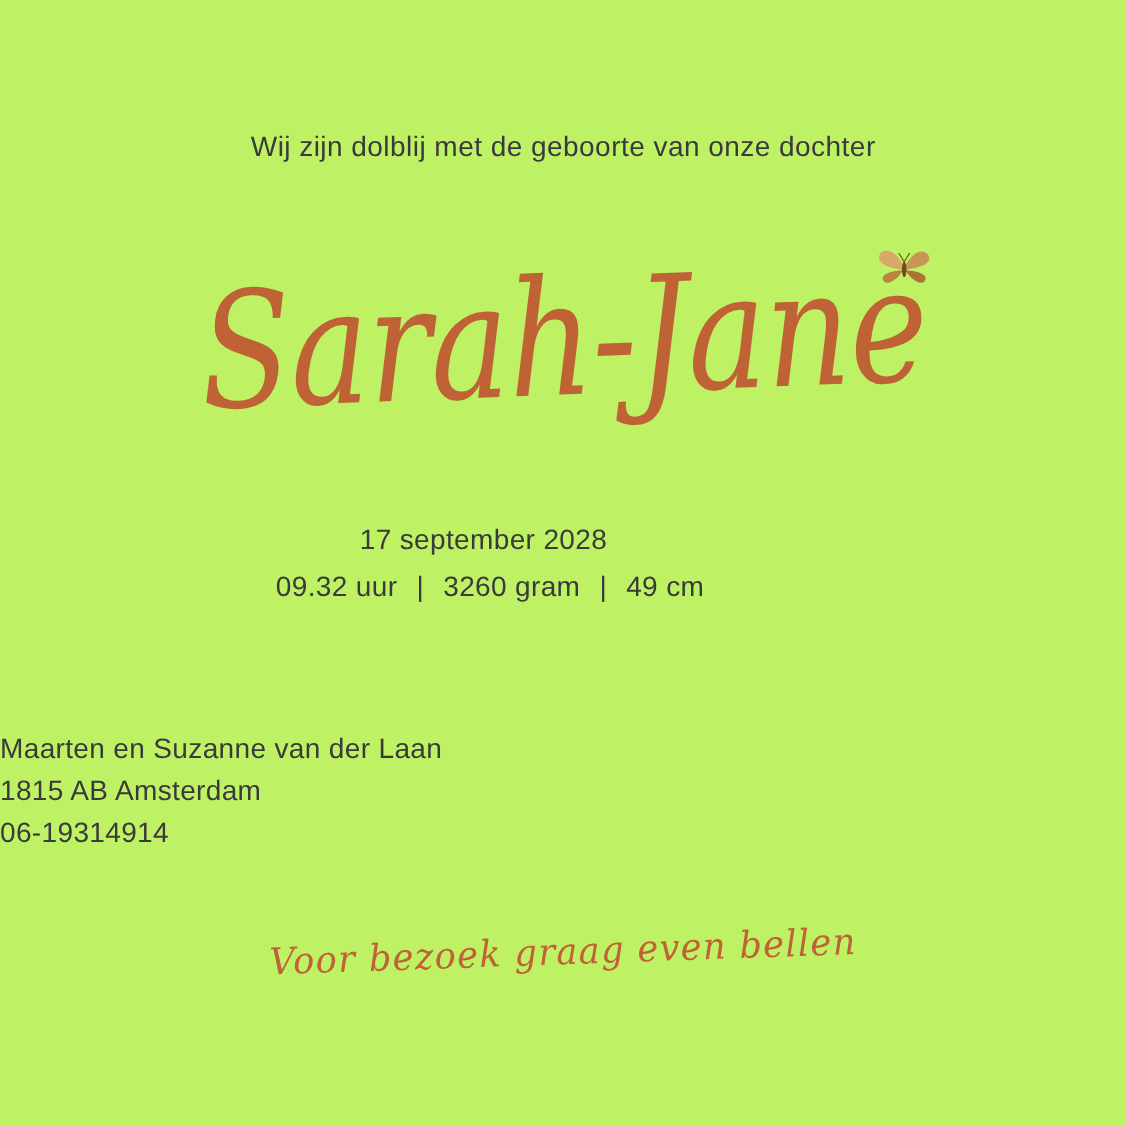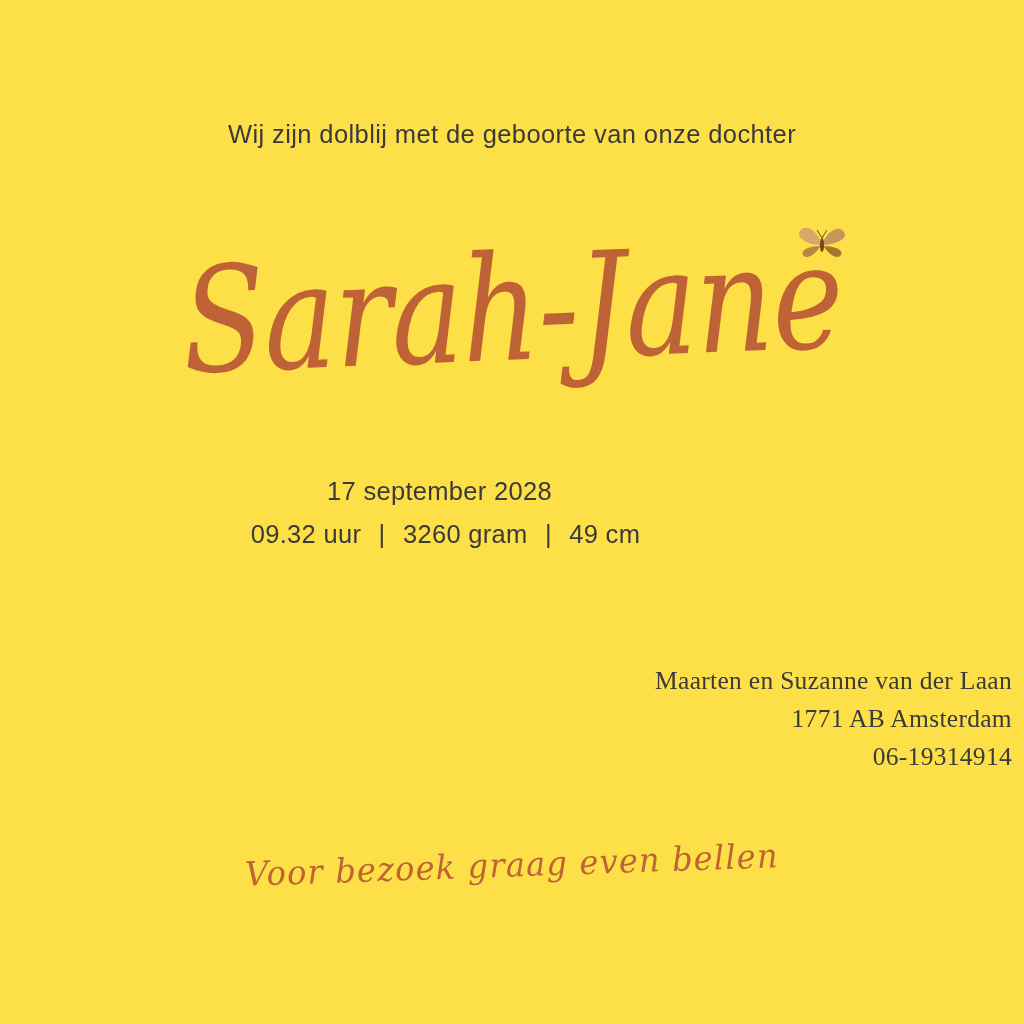--- a/index.html
+++ b/index.html
@@ -13,21 +13,21 @@
     font-family: "Liberation Sans", sans-serif;
     color: #3b3b3b;
     overflow: hidden;
   }
 
   .card {
     position: relative;
     width: 1024px;
     height: 1024px;
     box-sizing: border-box;
-    background: #fde047;
+    background: #bef264;
   }
 
   
   .intro {
     position: absolute;
     top: 120px;
     left: 0;
     width: 1024px;
     text-align: center;
     font-size: 25.5px;
@@ -95,22 +95,21 @@
     padding: 0 10px;
     color: #3a3a3a;
   }
 
   
   .parents {
     position: absolute;
     top: 662px;
     left: 0;
     width: 1012px;
-    text-align: right;
-    font-family: Liberation Serif, serif;
+    text-align: left;
   }
   .parents div {
     font-size: 25.5px;
     line-height: 38px;
     color: #3a3a3a;
     letter-spacing: 0.3px;
     white-space: nowrap;
   }
 
   
@@ -163,21 +162,21 @@
       <span>09.32 uur</span>
       <span class="sep">|</span>
       <span>3260 gram</span>
       <span class="sep">|</span>
       <span>49 cm</span>
     </div>
   </div>
 
   <div class="parents">
     <div>Maarten en Suzanne van der Laan</div>
-    <div>1771 AB  Amsterdam</div>
+    <div>1815 AB  Amsterdam</div>
     <div>06-19314914</div>
   </div>
 
   <div class="closing">
     <span>Voor bezoek graag even bellen</span>
   </div>
 
 </div>
 
 </body></html>

